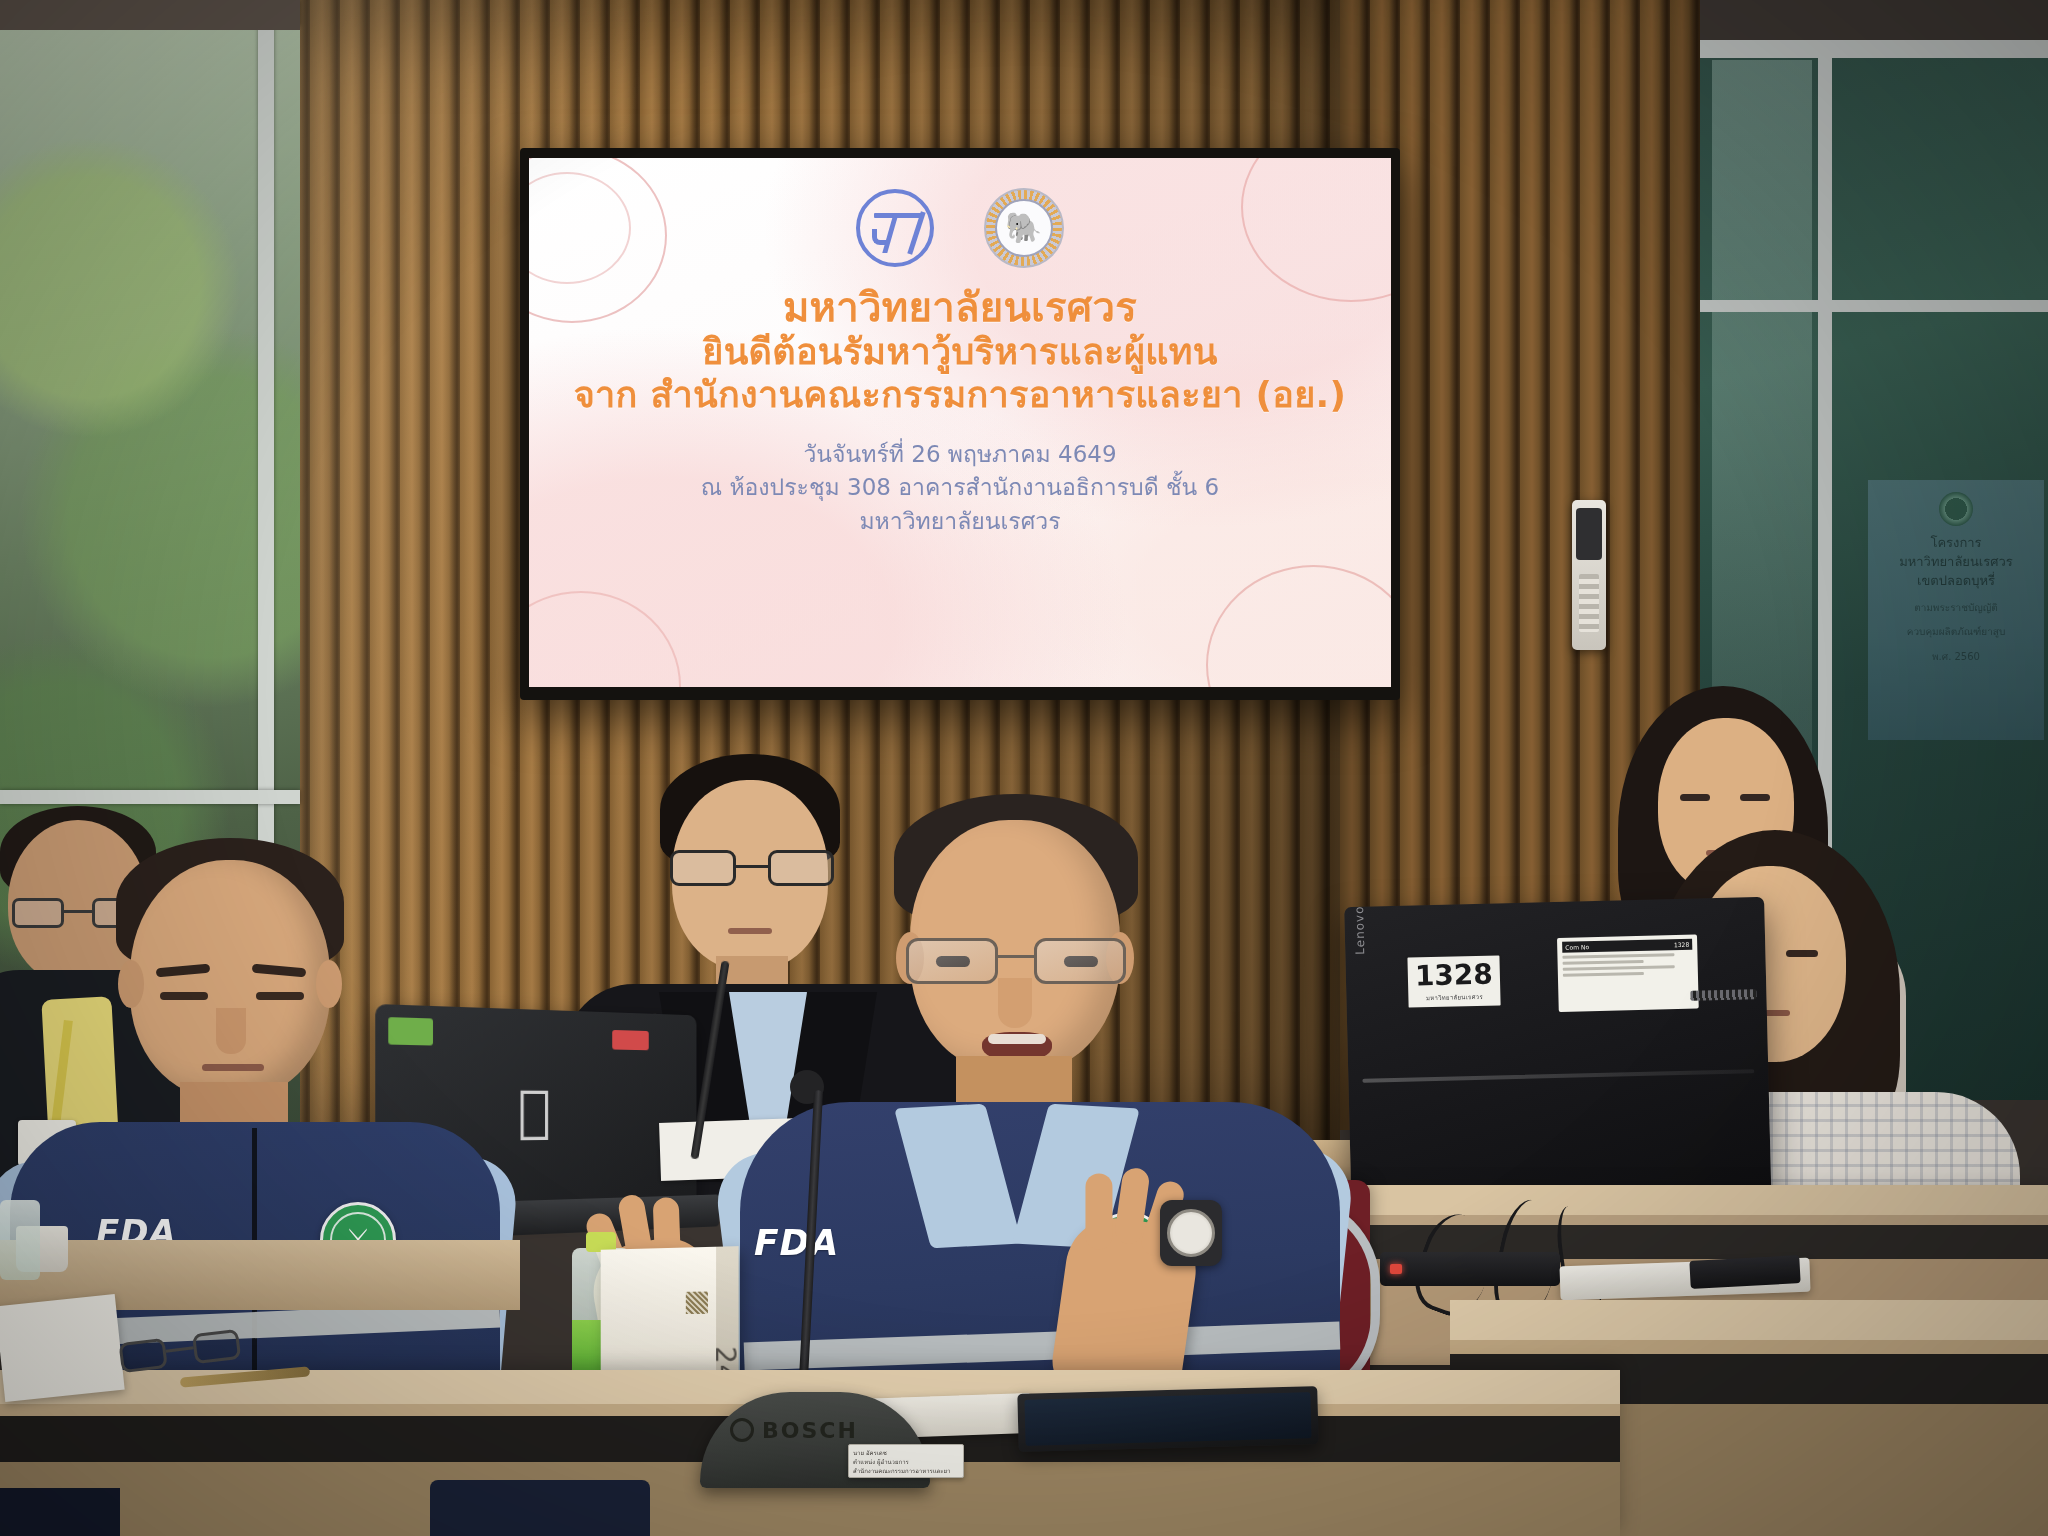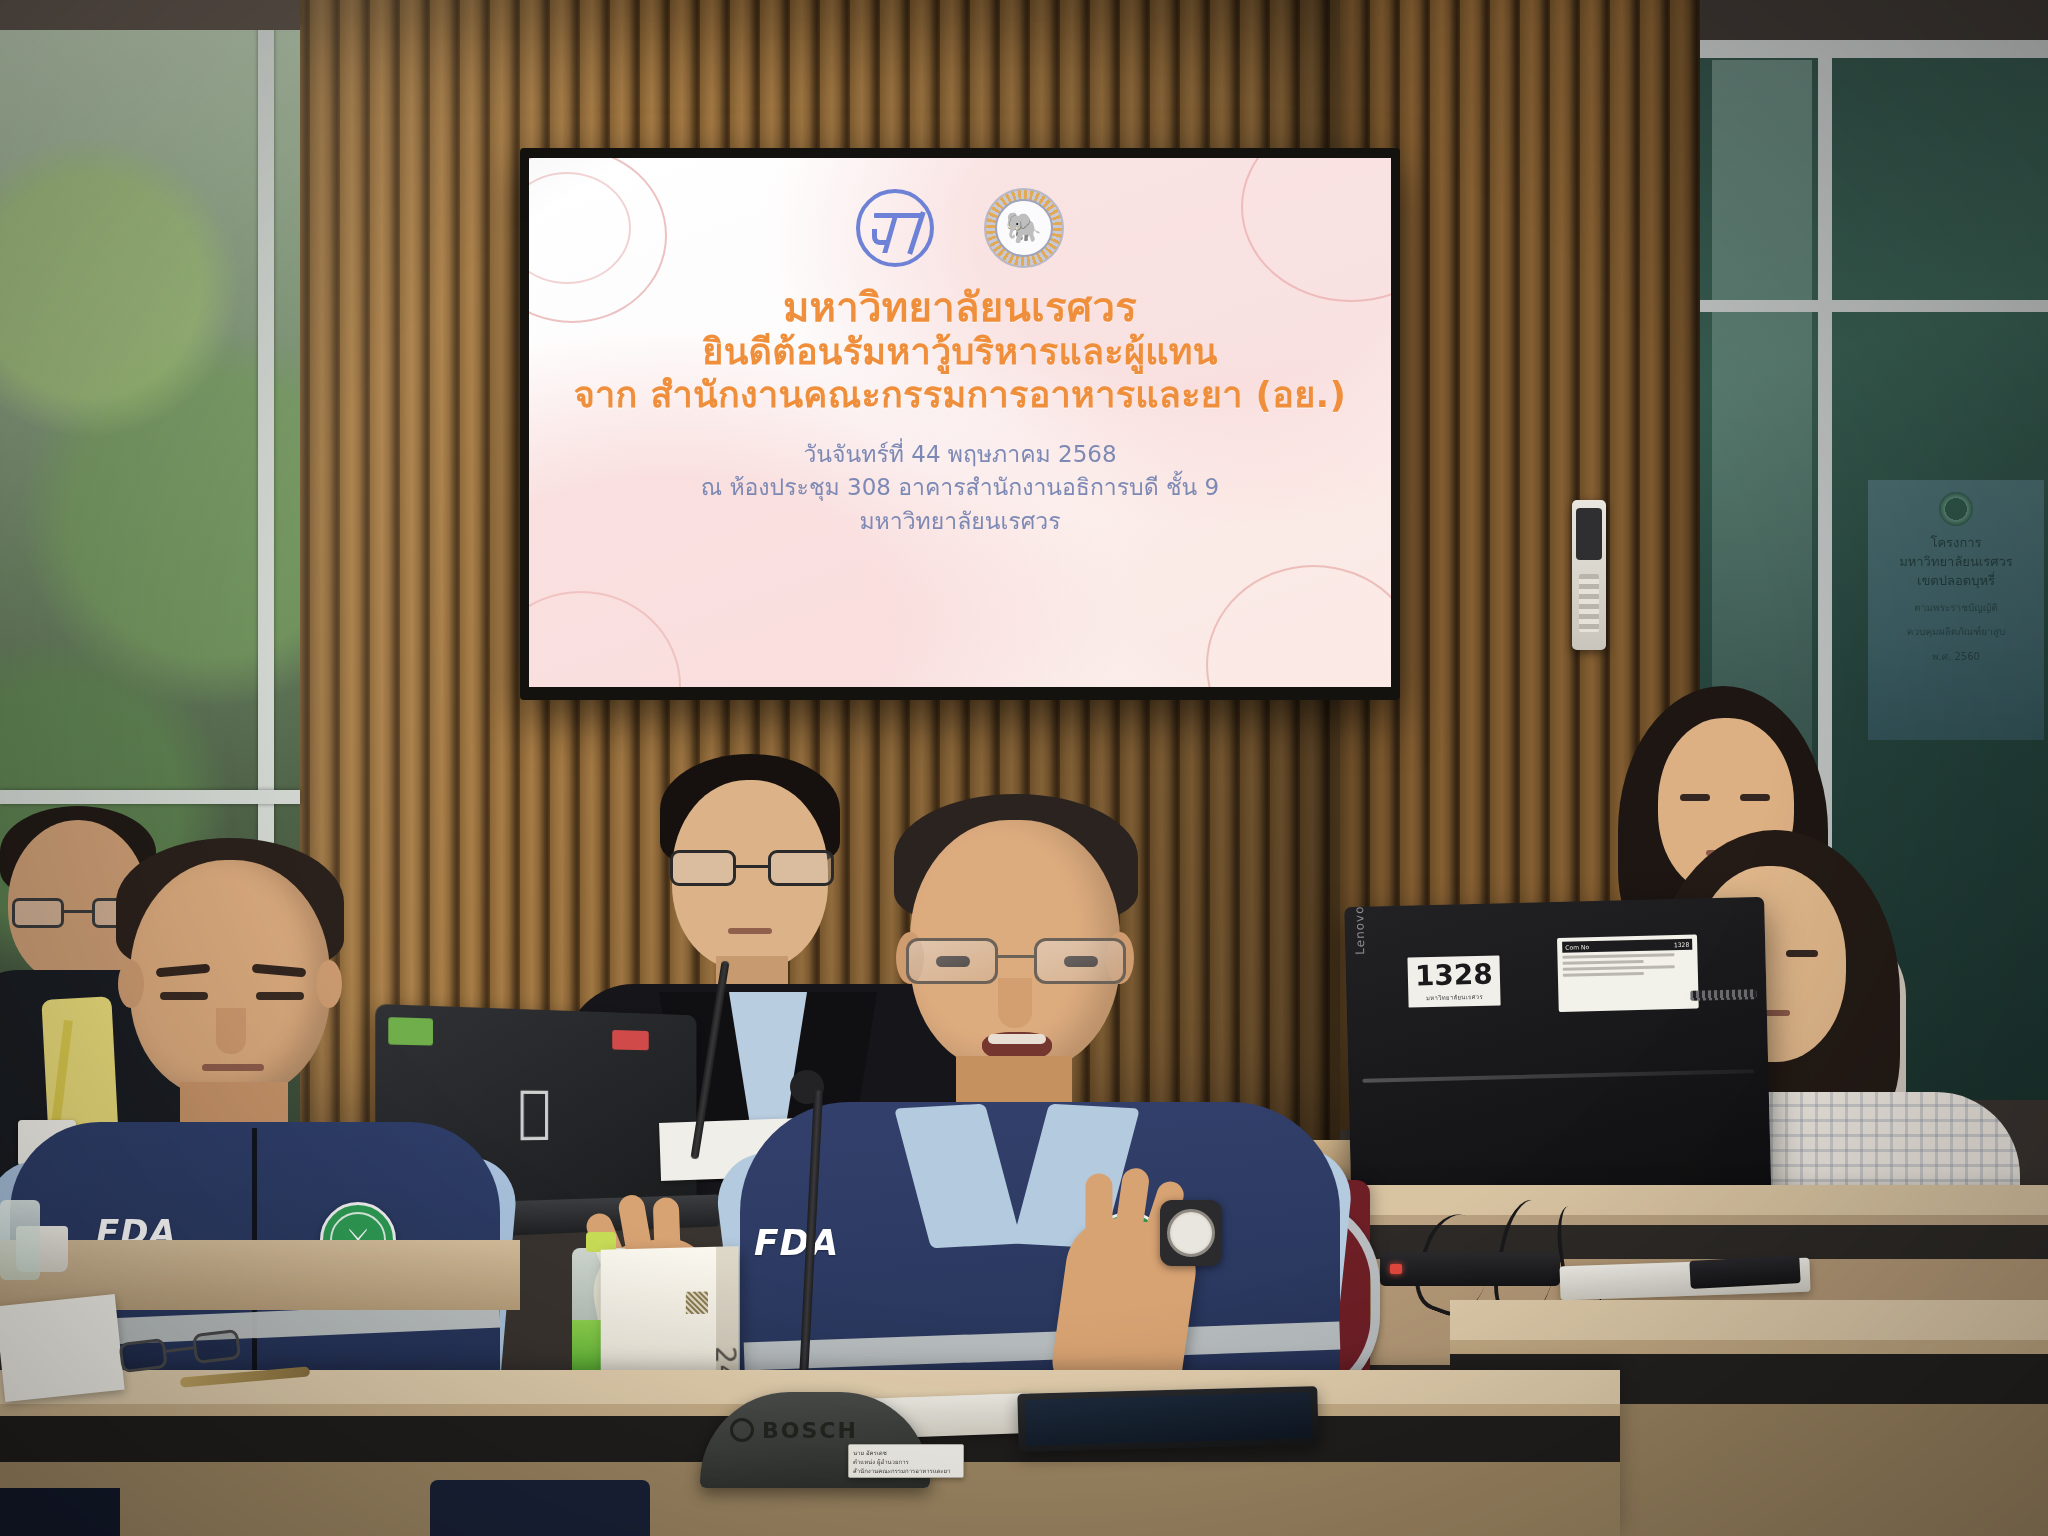--- a/index.html
+++ b/index.html
@@ -806,22 +806,22 @@
           </div>
         </div>
 
         <div class="slide-title">
           <div class="l1">มหาวิทยาลัยนเรศวร</div>
           <div class="l2">ยินดีต้อนรัมหาวู้บริหารและผู้แทน</div>
           <div class="l3">จาก สำนักงานคณะกรรมการอาหารและยา (อย.)</div>
         </div>
 
         <div class="slide-sub">
-          <div>วันจันทร์ที่ 44 พฤษภาคม 2568</div>
-          <div>ณ ห้องประชุม 308 อาคารสำนักงานอธิการบดี ชั้น 9</div>
+          <div>วันจันทร์ที่ 26 พฤษภาคม 4649</div>
+          <div>ณ ห้องประชุม 308 อาคารสำนักงานอธิการบดี ชั้น 6</div>
           <div>มหาวิทยาลัยนเรศวร</div>
         </div>
       </div>
     </div>
   </div>
 
   <div class="wall-phone">
     <div class="cradle"></div>
     <div class="keys"></div>
   </div>

